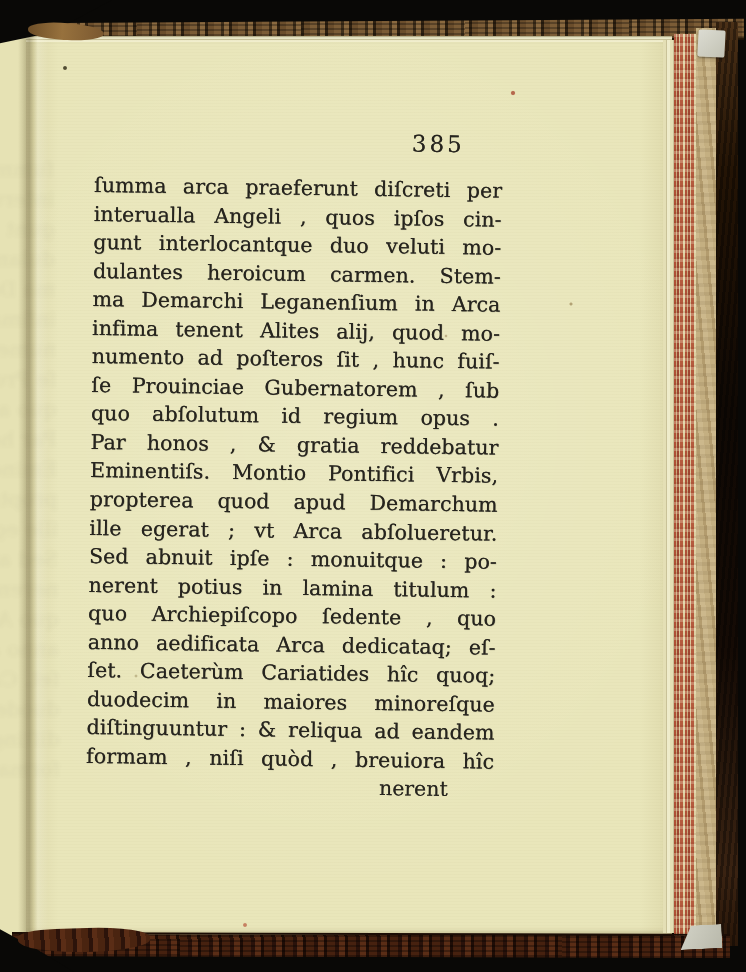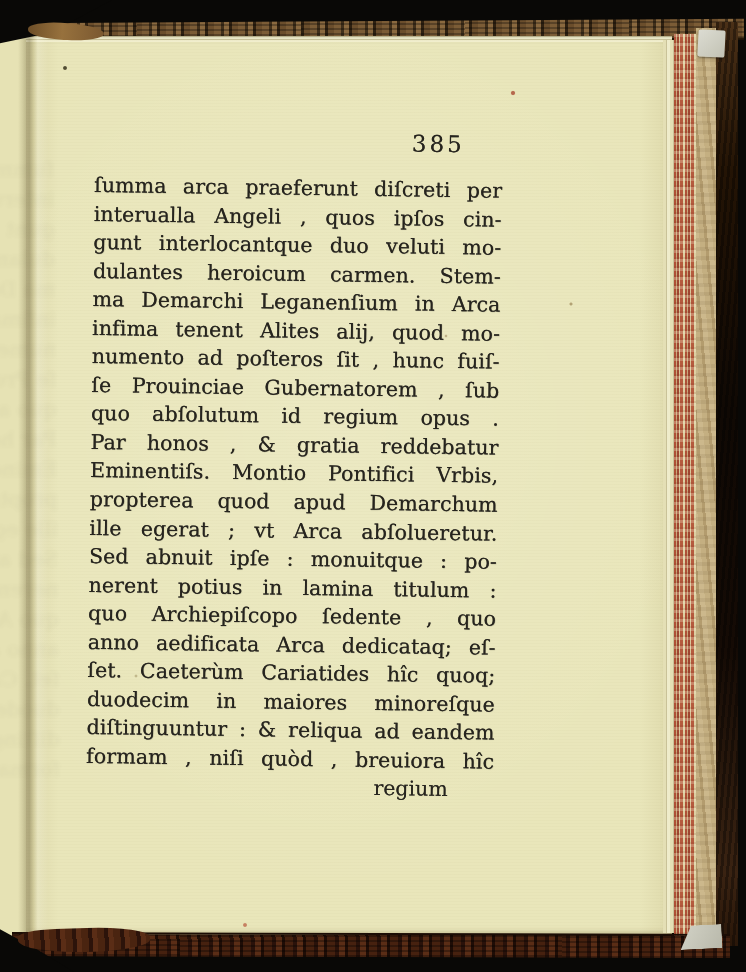--- a/index.html
+++ b/index.html
@@ -217,21 +217,21 @@
           <div class="line">Sed abnuit ipſe : monuitque : po-</div>
           <div class="line">nerent potius in lamina titulum :</div>
           <div class="line">quo Archiepiſcopo ſedente , quo</div>
           <div class="line">anno aedificata Arca dedicataq; eſ-</div>
           <div class="line">ſet. Caeterùm Cariatides hîc quoq;</div>
           <div class="line">duodecim in maiores minoreſque</div>
           <div class="line">diſtinguuntur : &amp; reliqua ad eandem</div>
           <div class="line">formam , niſi quòd , breuiora hîc</div>
         </div>
       <div class="catchword-row">
-        <span>regium</span>
+        <span>nerent</span>
       </div>
     </div>
 
     <div class="gutter-shadow" style="left:-8px;top:0;height:100%;"></div>
   </div>
 
   <div class="fore-strata"></div>
   <div class="fore-red"></div>
   <div class="board-tan"></div>
   <div class="leather-right"></div>

